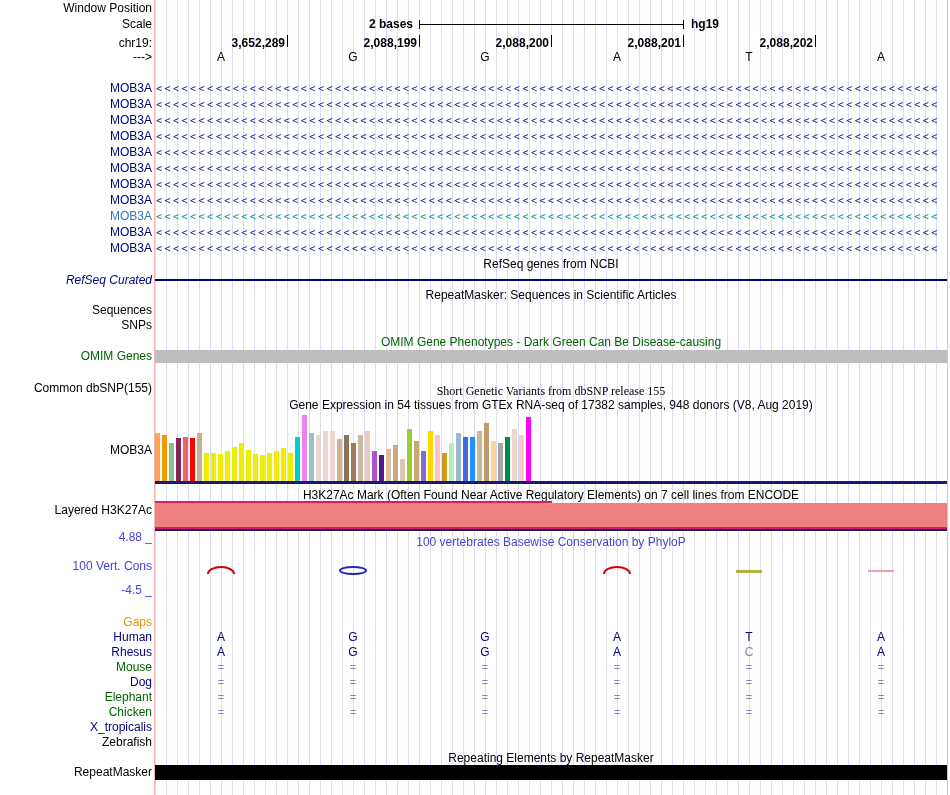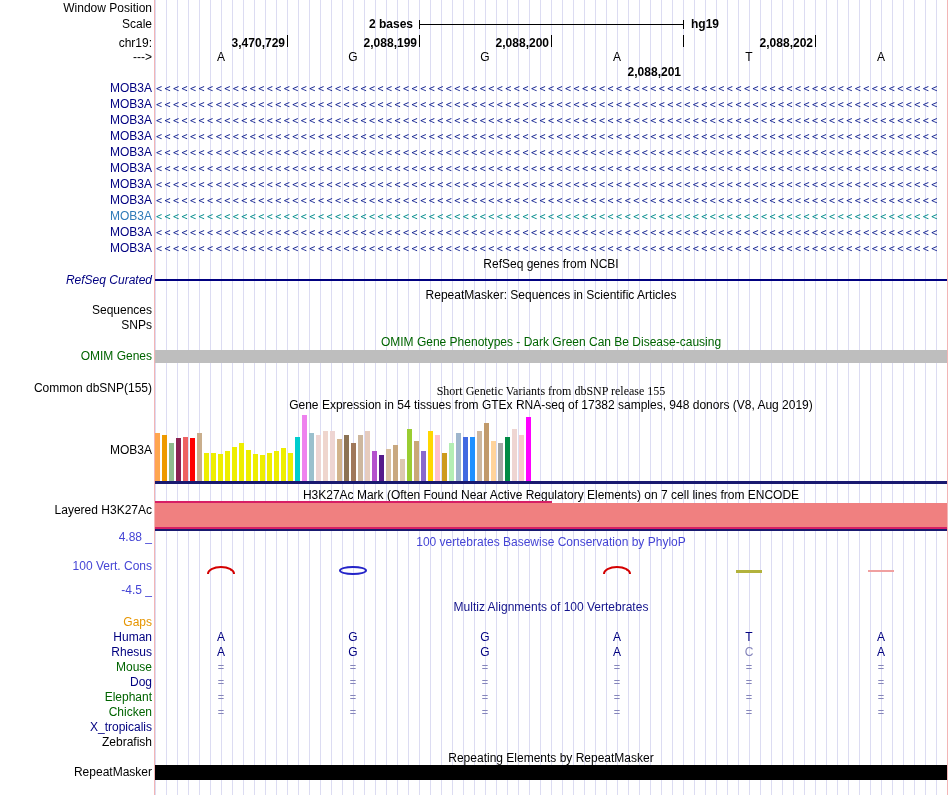--- a/index.html
+++ b/index.html
@@ -114,27 +114,27 @@
 
   <div class="lbl" style="top:17px;">Scale</div>
   <div class="coordnum" style="top:17px;right:537px;">2 bases</div>
   <div class="scalebar" style="left:419px;width:264px;"></div>
   <div class="scaletick" style="left:419px;"></div>
   <div class="scaletick" style="left:683px;"></div>
   <div class="coordnum" style="top:17px;left:691px;">hg19</div>
 
   <div class="lbl" style="top:36px;">chr19:</div>
   <div id="ruler">
-      <div class="coordnum" style="top: 36px; right: 665px;">3,470,729</div>
+      <div class="coordnum" style="top: 36px; right: 665px;">3,652,289</div>
       <div class="coordtick" style="left: 287px; top: 35px;"></div>
       <div class="coordnum" style="top: 36px; right: 533px;">2,088,199</div>
       <div class="coordtick" style="left: 419px; top: 35px;"></div>
       <div class="coordnum" style="top: 36px; right: 401px;">2,088,200</div>
       <div class="coordtick" style="left: 551px; top: 35px;"></div>
-      <div class="coordnum" style="top: 36px; right: 269px; margin-top: 29px;">2,088,201</div>
+      <div class="coordnum" style="top: 36px; right: 269px;">2,088,201</div>
       <div class="coordtick" style="left: 683px; top: 35px;"></div>
       <div class="coordnum" style="top: 36px; right: 137px;">2,088,202</div>
       <div class="coordtick" style="left: 815px; top: 35px;"></div>
     </div>
 
   <div class="lbl" style="top:50px;">---&gt;</div>
   <div id="baserow">
       <div class="baseletter" style="top: 50px; left: 209px;">A</div>
       <div class="baseletter" style="top: 50px; left: 341px;">G</div>
       <div class="baseletter" style="top: 50px; left: 473px;">G</div>
@@ -255,21 +255,20 @@
   <div class="lbl blue" style="top:559px;">100 Vert. Cons</div>
   <div class="lbl blue" style="top:583px;">-4.5 _</div>
   <div id="phylopmarks">
       <div class="arch" style="left: 207px; top: 566px; border-color: rgb(212, 0, 0);"></div>
       <div class="lens" style="left: 339px; top: 566px; border-color: rgb(36, 36, 200);"></div>
       <div class="arch" style="left: 603px; top: 566px; border-color: rgb(212, 0, 0);"></div>
       <div class="dash" style="left: 736px; top: 570px; height: 3px; background: rgb(178, 178, 60);"></div>
       <div class="dash" style="left: 868px; top: 570px; height: 2px; background: rgb(240, 160, 160);"></div>
     </div>
 
-  <div class="title-c" style="top:601px;color:#13138c;">Multiz Alignments of 100 Vertebrates</div>
   <div id="multizrows">
       <div class="lbl" style="top: 615px; color: rgb(230, 149, 0);">Gaps</div>
       <div class="lbl" style="top: 630px; color: rgb(0, 0, 128);">Human</div>
       <div class="alncell" style="top: 630px; left: 209px; color: rgb(0, 0, 128);">A</div>
       <div class="alncell" style="top: 630px; left: 341px; color: rgb(0, 0, 128);">G</div>
       <div class="alncell" style="top: 630px; left: 473px; color: rgb(0, 0, 128);">G</div>
       <div class="alncell" style="top: 630px; left: 605px; color: rgb(0, 0, 128);">A</div>
       <div class="alncell" style="top: 630px; left: 737px; color: rgb(0, 0, 128);">T</div>
       <div class="alncell" style="top: 630px; left: 869px; color: rgb(0, 0, 128);">A</div>
       <div class="lbl" style="top: 645px; color: rgb(0, 0, 128);">Rhesus</div>

